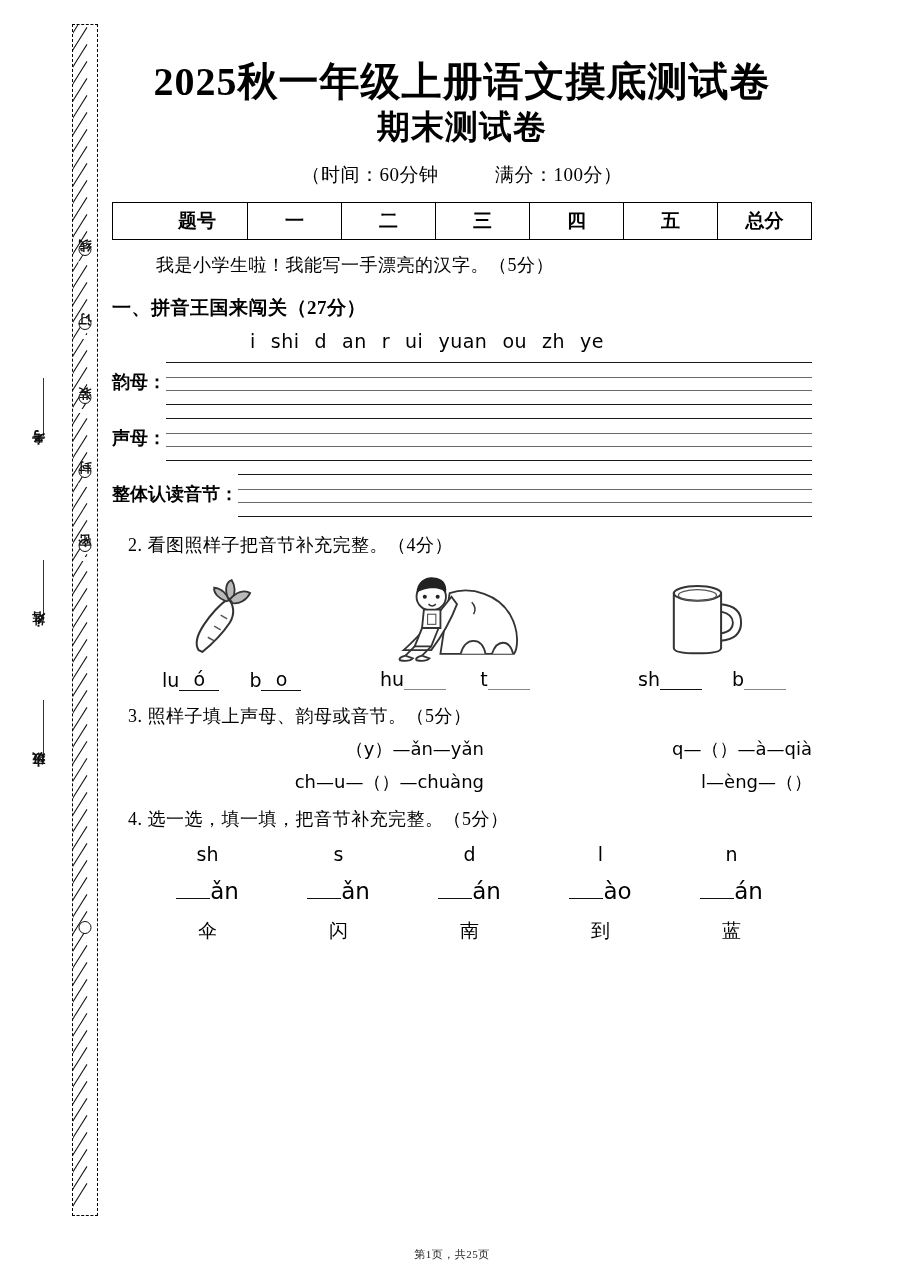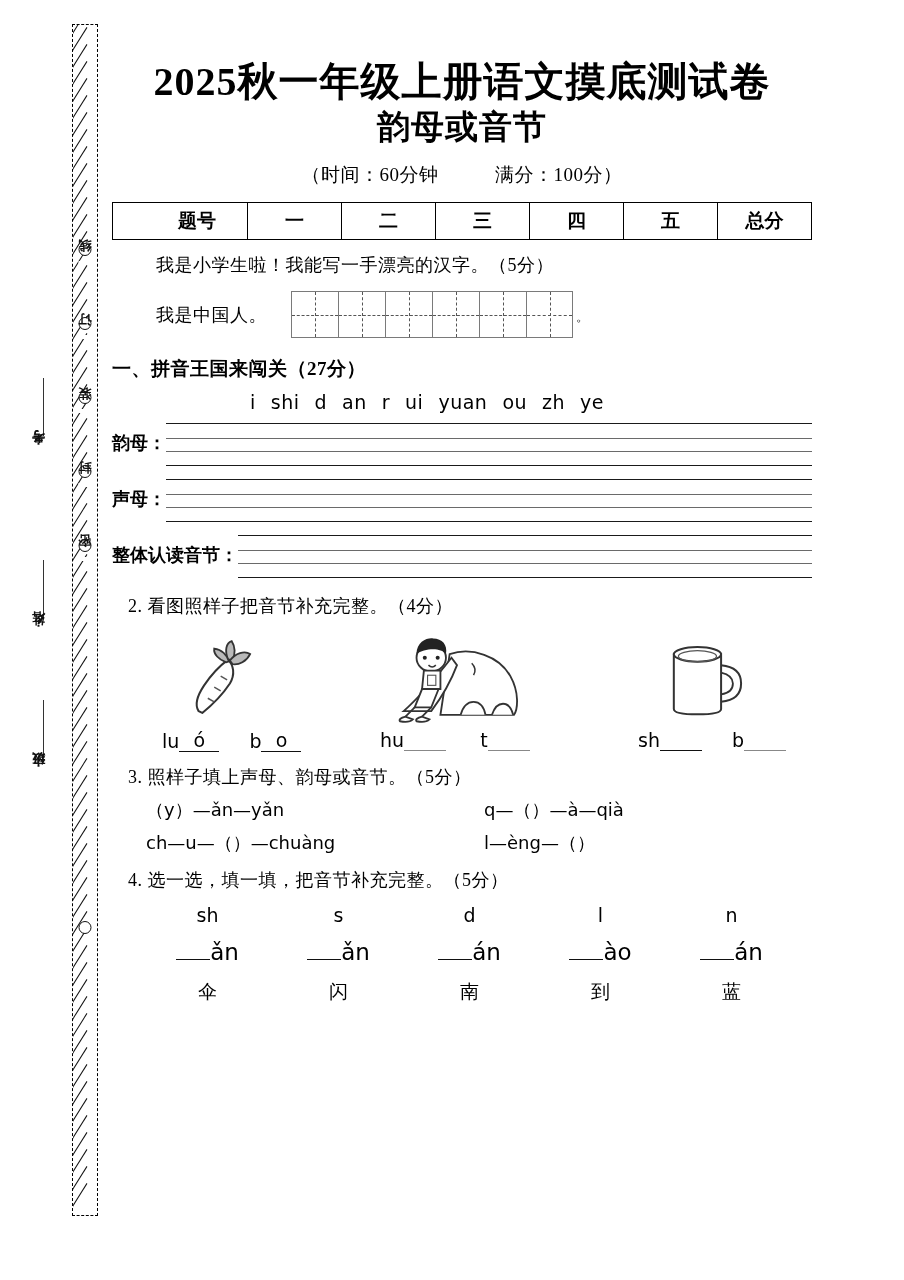--- a/index.html
+++ b/index.html
@@ -140,21 +140,21 @@
   .blank-u{
     display:inline-block;border-bottom:1.6px solid #111;
     vertical-align:bottom;
   }
   .blank-g{
     display:inline-block;border-bottom:1.6px solid #888;
     vertical-align:bottom;
   }
 
   
-  .q3{margin-top:9px;padding-left:34px;font-family:"DejaVu Sans",sans-serif;font-size:18px;}
+  .q3{margin-top:9px;padding-left:34px;font-family:"DejaVu Sans",sans-serif;font-size:18px;text-align:right;}
   .q3 .line{display:flex;margin-bottom:9px;}
   .q3 .col-a{width:340px;}
   .q3 .col-b{width:330px;}
 
   
   .q4{margin-top:8px;padding-left:30px;}
   .q4 .row{display:flex;}
   .q4 .cellq{width:131px;text-align:center;}
   .q4 .init{font-family:"DejaVu Sans",sans-serif;font-size:19px;line-height:1.6;}
   .q4 .fin{font-family:"DejaVu Sans",sans-serif;font-size:23px;line-height:1.9;white-space:nowrap;}
@@ -263,21 +263,21 @@
 
   <div class="side-rule" style="top:560px;height:58px"></div>
   <div class="side-label" style="top:620px">姓名：</div>
 
   <div class="side-rule" style="top:700px;height:58px"></div>
   <div class="side-label" style="top:760px">班级：</div>
 
   <div class="content">
 
     <div class="title1">2025秋一年级上册语文摸底测试卷</div>
-    <div class="title2">韵母或音节</div>
+    <div class="title2">期末测试卷</div>
 
     <div class="subtitle">
       <span>（时间：60分钟</span>
       <span class="gap"></span>
       <span>满分：100分）</span>
     </div>
 
     <table class="score">
       <tbody>
           <tr>
@@ -287,32 +287,20 @@
         <td>三</td>
         <td>四</td>
         <td>五</td>
         <td>总分</td>
       </tr>
     </tbody>
       </table>
 
     <div class="hw-prompt">我是小学生啦！我能写一手漂亮的汉字。（5分）</div>
 
-    <div class="hw-row">
-      <div class="sent">我是中国人。</div>
-      <div class="tzg" id="tzgHost">
-          <div class="cell"></div>
-          <div class="cell"></div>
-          <div class="cell"></div>
-          <div class="cell"></div>
-          <div class="cell"></div>
-          <div class="cell"></div>
-        </div>
-      <div class="period-mark">。</div>
-    </div>
 
     <div class="sec-head">一、拼音王国来闯关（27分）</div>
 
     <div class="pinyin-bank" id="bankHost"><span>i</span><span>shi</span><span>d</span><span>an</span><span>r</span><span>ui</span><span>yuan</span><span>ou</span><span>zh</span><span>ye</span></div>
 
     <div class="guide-row">
       <div class="guide-label">韵母：</div>
       <div class="fourline">
         <i class="solid" style="top:6px"></i>
           <i class="thin" style="top:21px"></i>
@@ -470,13 +458,14 @@
             <div class="han">到</div>
           </div>
           <div class="cellq">
             <div class="han">蓝</div>
           </div>
         </div>
     </div>
 
   </div>
 
+  <div class="footer">第1页，共25页</div>
 </div>
 
 </body></html>

